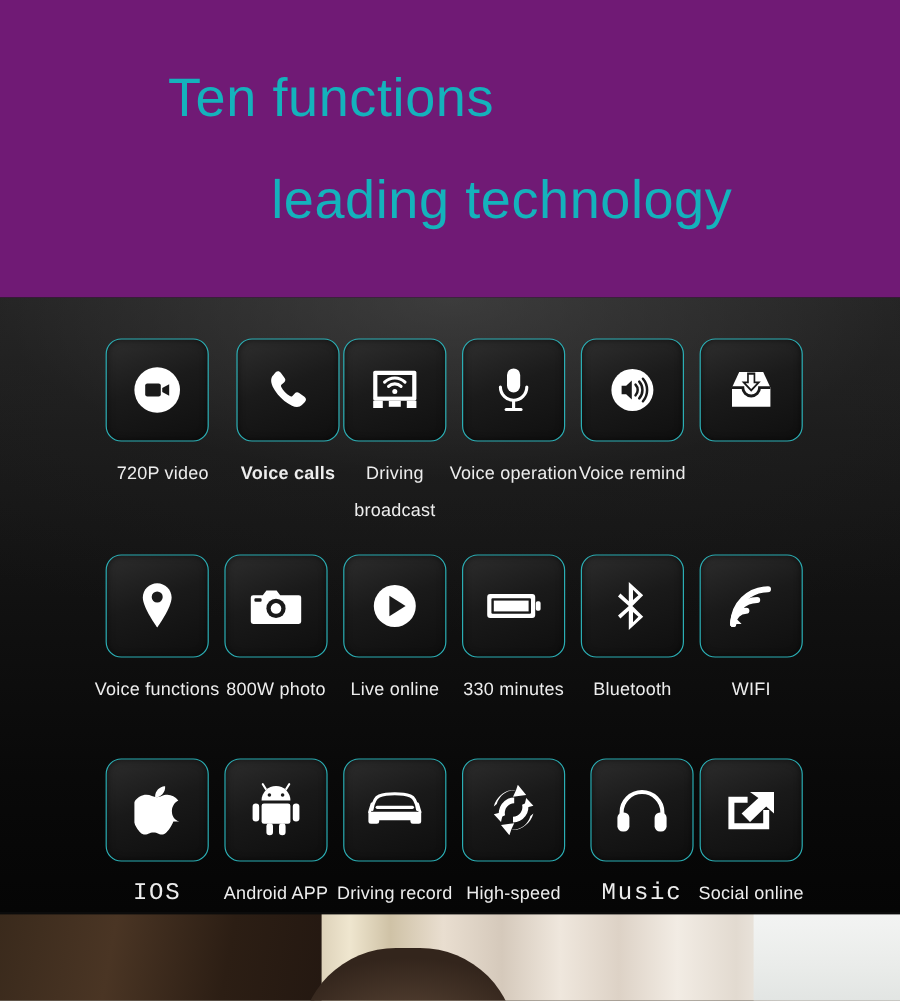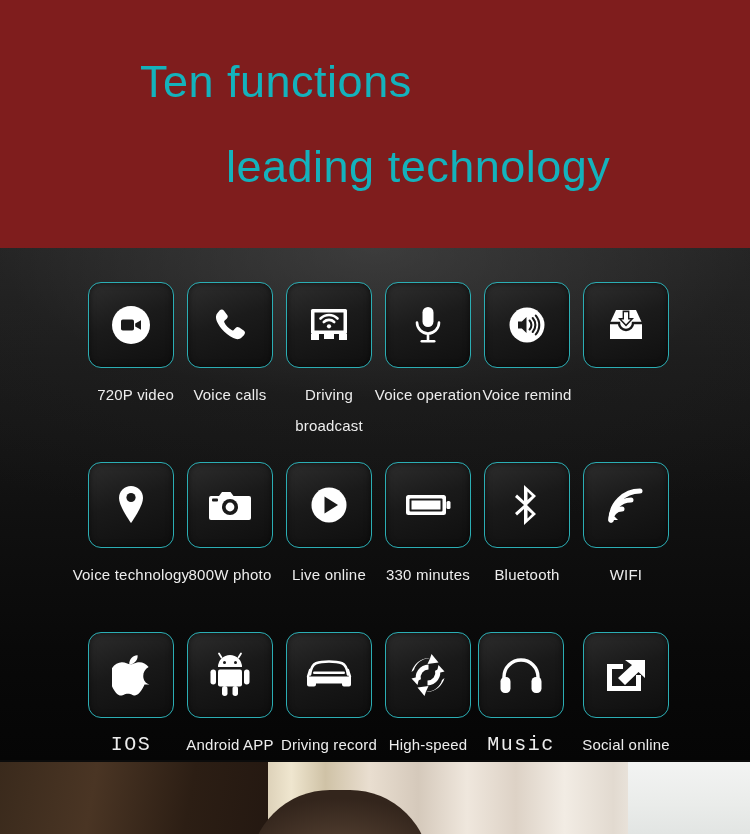--- a/index.html
+++ b/index.html
@@ -7,21 +7,21 @@
   body {
     width:750px; height:834px;
     font-family:"Liberation Sans", sans-serif;
     overflow:hidden;
     position:relative;
   }
 
   
   #hero {
     position:absolute; left:0; top:0; width:750px; height:248px;
-    background:#7f1d1d;
+    background:#701a75;
   }
   #hero .line1 {
     position:absolute; left:140px; top:59px;
     font-size:45px; line-height:1; letter-spacing:0.5px;
     color:#14B2BC; white-space:nowrap;
   }
   #hero .line2 {
     position:absolute; left:226px; top:144px;
     font-size:45px; line-height:1; letter-spacing:0.5px;
     color:#14B2BC; white-space:nowrap;
@@ -122,21 +122,21 @@
       <div class="tile">
         <svg width="46" height="46" viewBox="0 0 46 46">
           <circle cx="23" cy="23" r="19" fill="#FFFFFF"></circle>
           <rect x="13" y="17.5" width="13" height="11" rx="1.8" fill="#1a1a1a"></rect>
           <path d="M27.2 21.4 L33 18.2 L33 27.8 L27.2 24.6 Z" fill="#1a1a1a"></path>
         </svg>
       </div>
       <div class="label">720P video</div>
     </div>
 
-    <div class="cell" style="left:187px;">
+    <div class="cell" style="left:197px;font-weight:bold;">
       <div class="tile">
         <svg width="42" height="42" viewBox="0 0 42 42">
           <path d="M10.5 6.5c1.6-1.6 3.4-1.3 4.5.2l3.2 4.4c1 1.4.6 2.6-.5 3.6l-2 1.8c-.6.6-.7 1.2-.3 2 1.3 2.8 4.2 5.9 7.2 7.6.8.5 1.5.4 2.1-.2l1.9-2c1-1.1 2.3-1.4 3.7-.4l4.4 3.1c1.6 1.1 1.8 3 .2 4.6l-2.3 2.3c-2 2-5 2.2-8.3.6-4.3-2.1-8.6-5.6-11.8-9.4C8.8 20.2 6.6 15.6 7 12.3c.2-1.4.8-2.6 1.7-3.5z" fill="#FFFFFF"></path>
         </svg>
       </div>
       <div class="label">Voice calls</div>
     </div>
 
     <div class="cell" style="left:286px;">
       <div class="tile">
@@ -193,21 +193,21 @@
 
   <div class="row" id="row2">
 
     <div class="cell" style="left:88px;">
       <div class="tile">
         <svg width="34" height="46" viewBox="0 0 34 46">
           <path d="M17 4C10.4 4 5 9.4 5 16c0 8.5 12 25 12 25s12-16.5 12-25c0-6.6-5.4-12-12-12z" fill="#FFFFFF"></path>
           <circle cx="17" cy="15.5" r="4.6" fill="#1a1a1a"></circle>
         </svg>
       </div>
-      <div class="label wide">Voice technology</div>
+      <div class="label wide">Voice functions</div>
     </div>
 
     <div class="cell" style="left:187px;">
       <div class="tile">
         <svg width="46" height="38" viewBox="0 0 46 38">
           <path d="M4 10h8l3-4h8.5l3 4H42a2 2 0 0 1 2 2v20a2 2 0 0 1-2 2H4a2 2 0 0 1-2-2V12a2 2 0 0 1 2-2z" fill="#FFFFFF"></path>
           <circle cx="23" cy="21" r="8" fill="#1a1a1a"></circle>
           <circle cx="23" cy="21" r="4.4" fill="#FFFFFF"></circle>
           <rect x="5" y="12.5" width="6" height="3" rx="1" fill="#1a1a1a"></rect>
         </svg>
@@ -312,21 +312,21 @@
             <path d="M22.5 10.5a13 13 0 0 0-12.2 17l4.6-2.2a8 8 0 0 1 7.6-9.9z" fill="#FFFFFF"></path>
             <path d="M21.5 31.5a13 13 0 0 0 12.2-17l-4.6 2.2a8 8 0 0 1-7.6 9.9z" fill="#FFFFFF"></path>
             <path d="M13.5 22.5 L5.5 24.5 L11.5 31 Z" fill="#FFFFFF"></path>
             <path d="M30.5 19.5 L38.5 17.5 L32.5 11 Z" fill="#FFFFFF"></path>
           </g>
         </svg>
       </div>
       <div class="label wide">High-speed download</div>
     </div>
 
-    <div class="cell" style="left:478px;">
+    <div class="cell" style="left:492px;">
       <div class="tile">
         <svg width="46" height="38" viewBox="0 0 46 38">
           <path d="M6 26v-5a17 17 0 0 1 34 0v5" fill="none" stroke="#FFFFFF" stroke-width="3.4" stroke-linecap="round"></path>
           <rect x="2.5" y="21" width="10" height="16" rx="4.5" fill="#FFFFFF"></rect>
           <rect x="33.5" y="21" width="10" height="16" rx="4.5" fill="#FFFFFF"></rect>
         </svg>
       </div>
       <div class="label serif">Music</div>
     </div>
 

